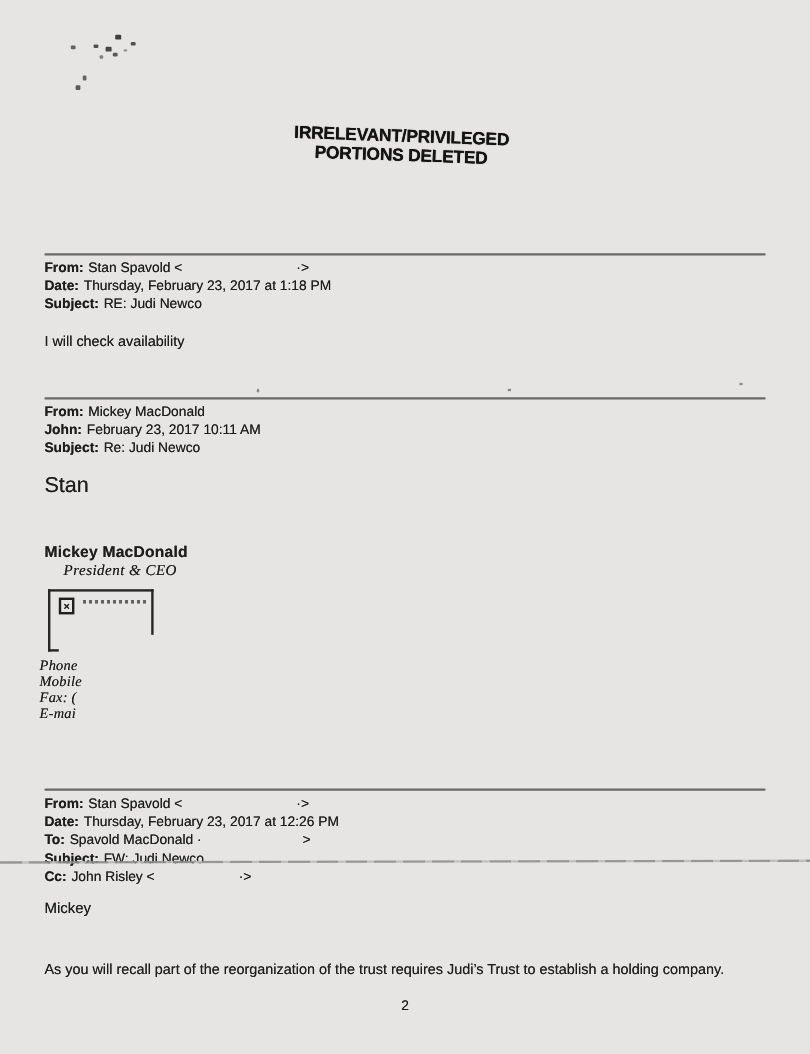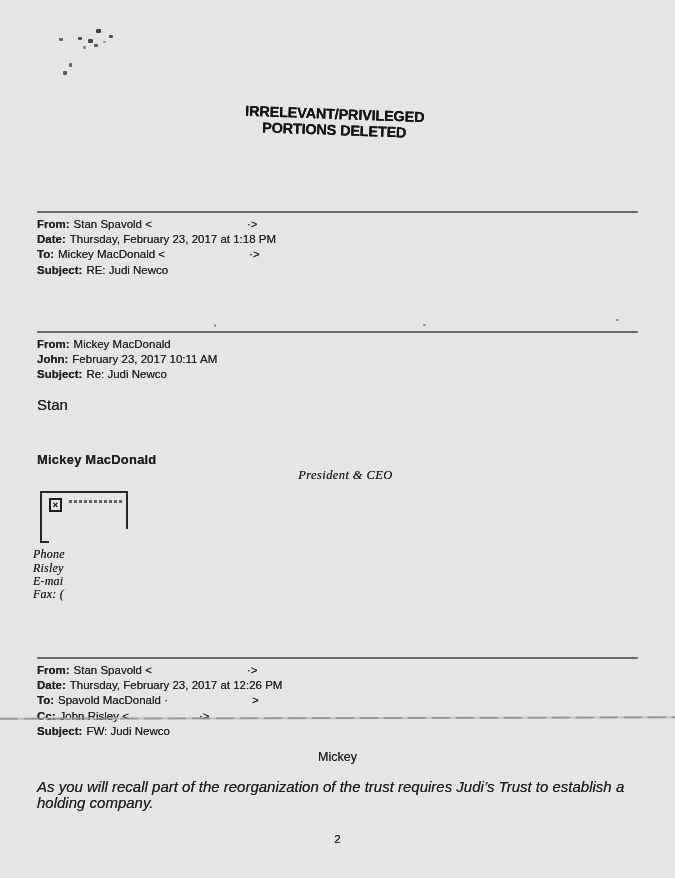--- a/index.html
+++ b/index.html
@@ -40,30 +40,30 @@
     opacity:.8;border-radius:1px;
   }
   .hdr{font-size:11.5px;line-height:15.2px;white-space:nowrap;}
   .h-lbl{font-weight:700;margin-right:4px;text-align:center;}
   .h-close{display:inline-block;}
   .g95{margin-left:95px}
   .g85{margin-left:84px}
   .g72{margin-left:70px}
 
   .body-sm{font-size:12px;margin:13px 0 0 0;line-height:16px;}
-  .body-md{font-size:15px;margin:13px 0 0 0;line-height:17.5px;}
-  .mickey-line{font-size:12.5px;margin:11px 0 0 0;text-align:center;}
-  .final-line{font-size:15px;margin:15px 0 0 0;line-height:16px;font-style:italic;}
+  .body-md{font-size:18px;margin:13px 0 0 0;line-height:17.5px;}
+  .mickey-line{font-size:12.5px;margin:11px 0 0 0;}
+  .final-line{font-size:12px;margin:36px 0 0 0;line-height:16px;}
 
   
   .sig{margin-top:39px;}
   .sig-name{font-size:13px;font-weight:700;letter-spacing:.2px;}
   .sig-title{
     font-family:"Liberation Serif",serif;font-style:italic;
-    font-size:12.5px;margin:1px 0 0 16px;letter-spacing:.4px;text-align:center;
+    font-size:12.5px;margin:1px 0 0 16px;letter-spacing:.4px;
   }
   .img-box{position:relative;width:88px;height:52px;margin:8px 0 5px 3px;}
   .img-box .b-top{position:absolute;top:0;left:0;right:0;height:2px;background:#262626;}
   .img-box .b-left{position:absolute;top:0;left:0;bottom:0;width:2px;background:#262626;}
   .img-box .b-right{position:absolute;top:0;right:0;width:2px;height:38px;background:#262626;}
   .img-box .b-bottom{position:absolute;bottom:0;left:0;width:9px;height:2px;background:#262626;}
   .x-box{
     position:absolute;top:7px;left:9px;width:13px;height:14px;
     border:2px solid #1f1f1f;display:flex;align-items:center;justify-content:center;
     font-size:9px;font-weight:700;line-height:1;
@@ -115,25 +115,23 @@
 
   <section class="email" id="email-1">
     <div class="sep"></div>
     <div class="hdr">
       <span class="h-lbl">From:</span><span class="h-val">Stan Spavold &lt;</span><span class="h-close g95">·&gt;</span>
     </div>
     <div class="hdr">
       <span class="h-lbl">Date:</span><span class="h-val">Thursday, February 23, 2017 at 1:18 PM</span>
     </div>
     <div class="hdr">
-      <span class="h-lbl">To:</span><span class="h-val">Mickey MacDonald &lt;</span><span class="h-close g85">·&gt;</span>
-    </div>
-    <div class="hdr">
       <span class="h-lbl">Subject:</span><span class="h-val">RE: Judi Newco</span>
     </div>
+    <p class="body-sm">I will check availability</p>
   </section>
 
   <section class="email" id="email-2">
     <div class="sep"></div>
     <div class="hdr">
       <span class="h-lbl">From:</span><span class="h-val">Mickey MacDonald</span>
     </div>
     <div class="hdr">
       <span class="h-lbl">John:</span><span class="h-val">February 23, 2017 10:11 AM</span>
     </div>
@@ -149,43 +147,43 @@
       <div class="img-box">
         <div class="b-top"></div>
         <div class="b-left"></div>
         <div class="b-right"></div>
         <div class="b-bottom"></div>
         <div class="x-box">×</div>
         <div class="alt-smudge"></div>
       </div>
       <div class="contact">
         <div>Phone</div>
-        <div>Risley</div>
+        <div>Mobile</div>
+        <div>Fax: (</div>
         <div>E-mai</div>
-        <div>Fax: (</div>
       </div>
     </div>
   </section>
 
   <section class="email" id="email-3">
     <div class="sep"></div>
     <div class="hdr">
       <span class="h-lbl">From:</span><span class="h-val">Stan Spavold &lt;</span><span class="h-close g95">·&gt;</span>
     </div>
     <div class="hdr">
       <span class="h-lbl">Date:</span><span class="h-val">Thursday, February 23, 2017 at 12:26 PM</span>
     </div>
     <div class="hdr">
       <span class="h-lbl">To:</span><span class="h-val">Spavold MacDonald ·</span><span class="h-close g85">&gt;</span>
     </div>
     <div class="hdr">
-      <span class="h-lbl">Cc:</span><span class="h-val">John Risley &lt;</span><span class="h-close g72">·&gt;</span>
+      <span class="h-lbl">Subject:</span><span class="h-val">FW: Judi Newco</span>
     </div>
     <div class="hdr">
-      <span class="h-lbl">Subject:</span><span class="h-val">FW: Judi Newco</span>
+      <span class="h-lbl">Cc:</span><span class="h-val">John Risley &lt;</span><span class="h-close g72">·&gt;</span>
     </div>
     <p class="mickey-line">Mickey</p>
     <p class="final-line">As you will recall part of the reorganization of the trust requires Judi’s Trust to establish a holding company.</p>
   </section>
 
   <div class="scan-line"></div>
 
   <div class="page-num">2</div>
 
 </div>

